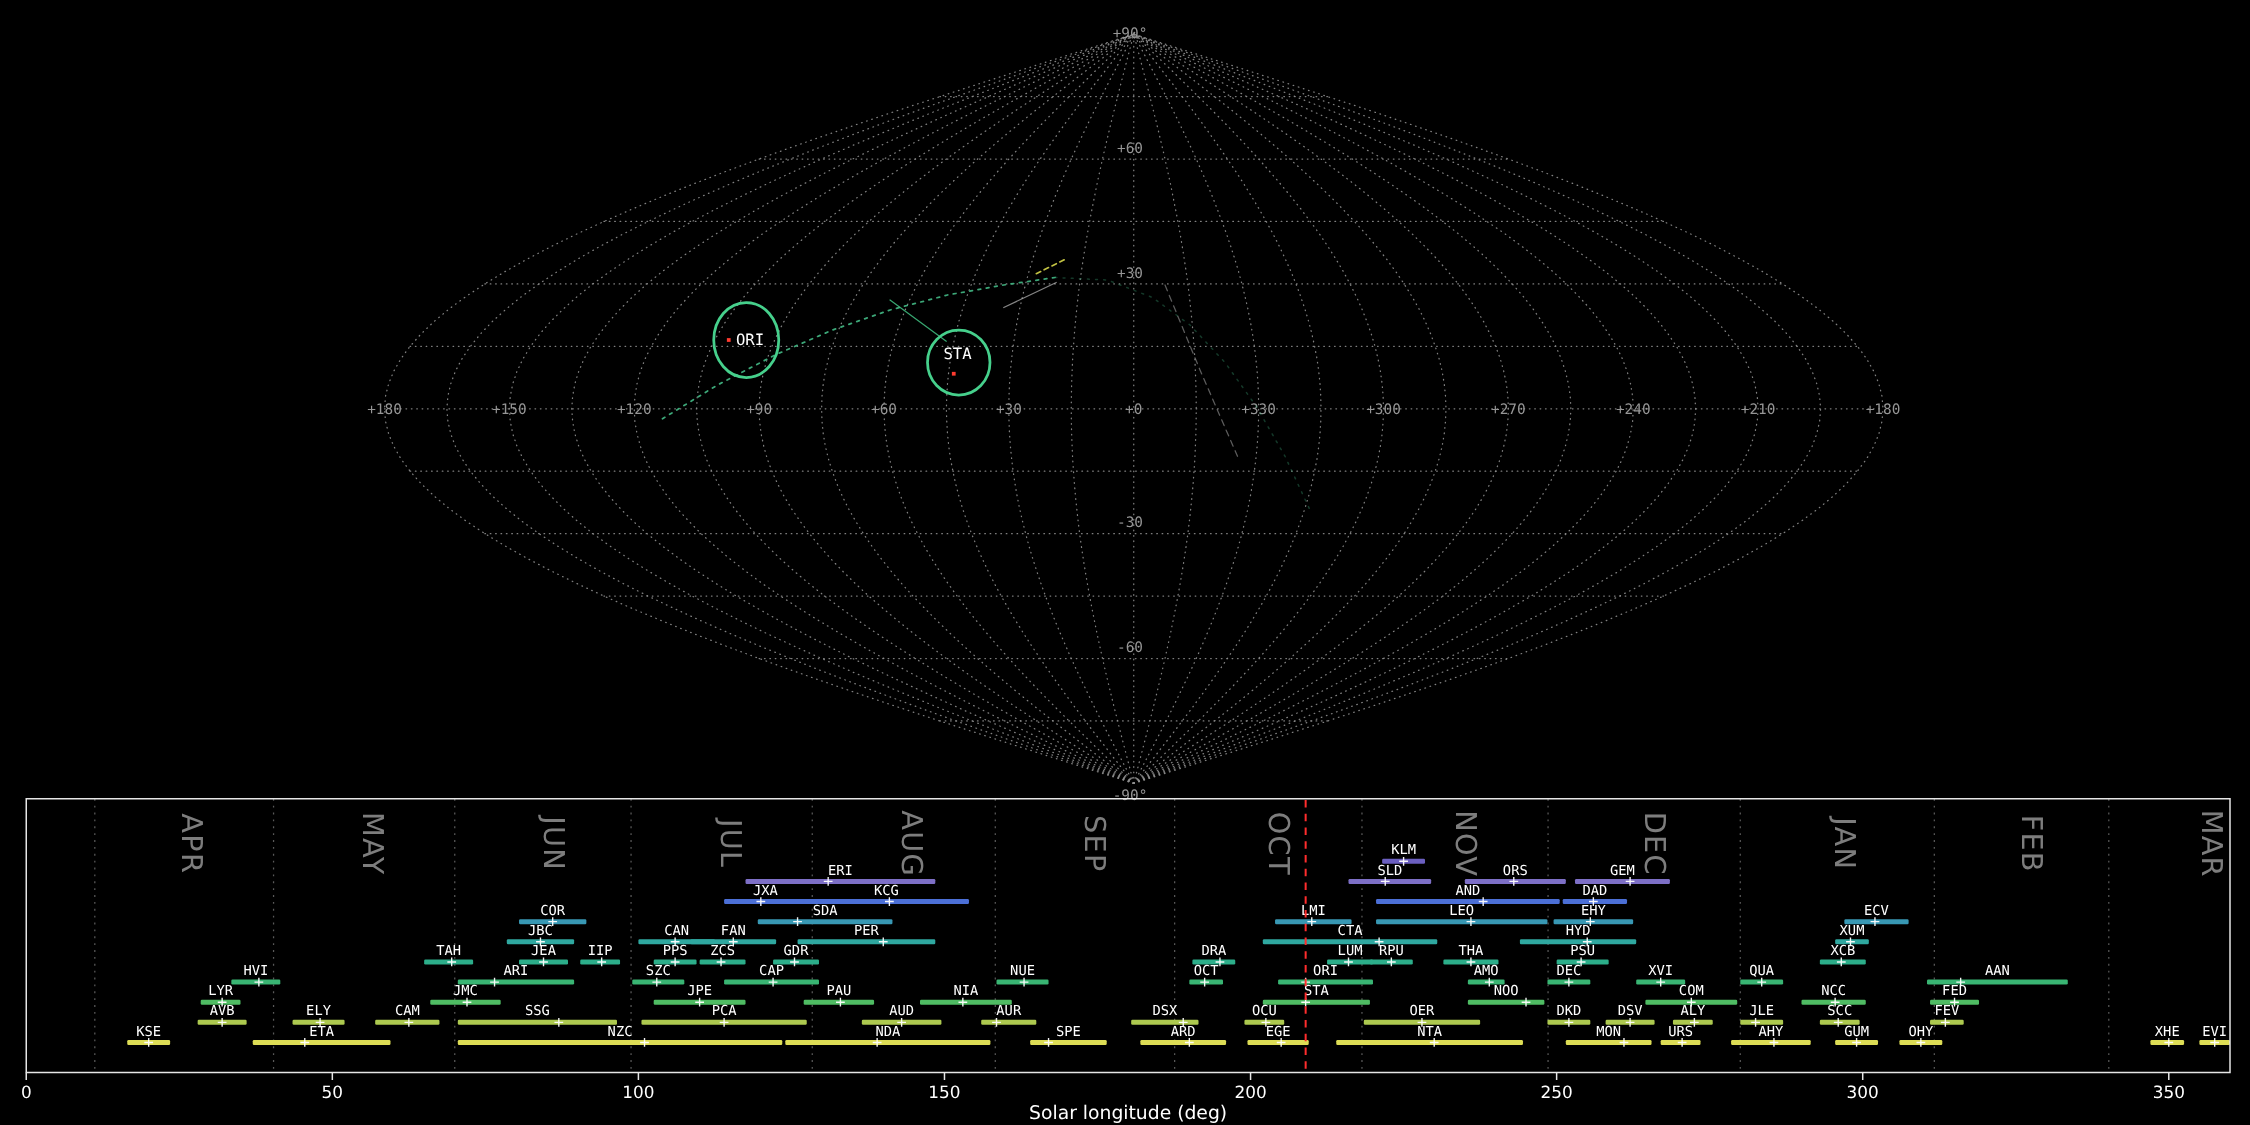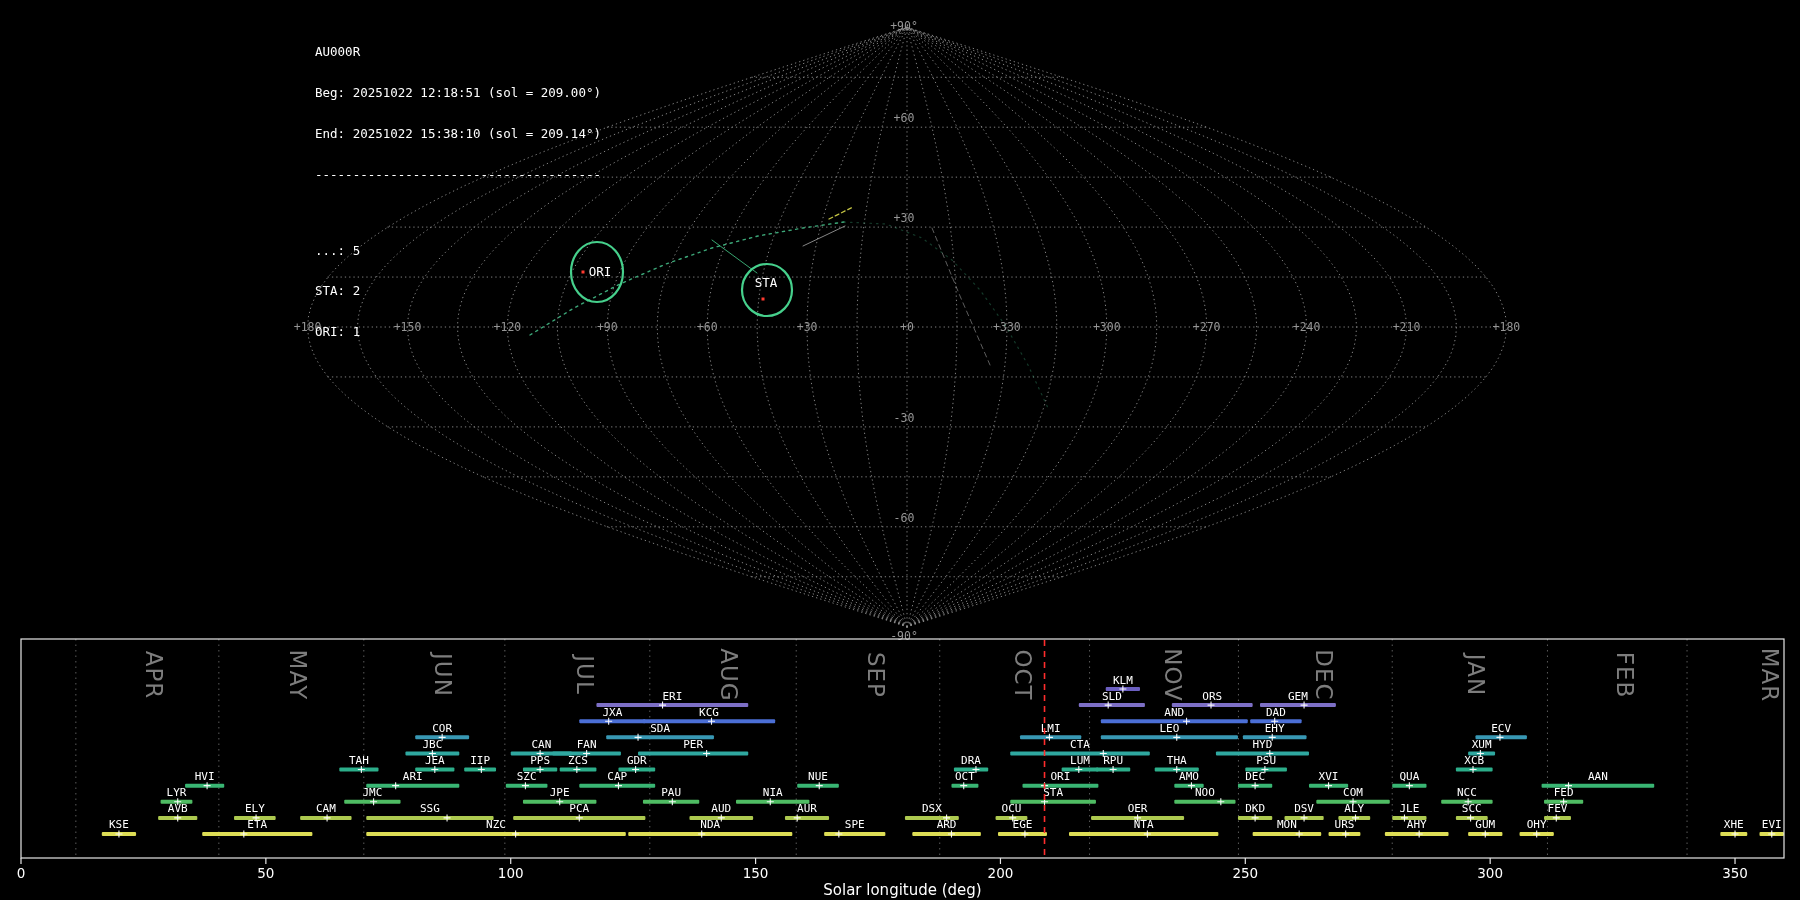--- a/index.html
+++ b/index.html
@@ -385,24 +385,13 @@
         <line x1="1245.3055555555554" y1="858" x2="1245.3055555555554" y2="864" stroke="#e6e6e6" stroke-width="1.2"></line>
         <text x="1245.3055555555554" y="878" fill="#ffffff" font-size="13.5" text-anchor="middle" font-family="&quot;DejaVu Sans&quot;,&quot;Liberation Sans&quot;,sans-serif">250</text>
         <line x1="1490.1666666666667" y1="858" x2="1490.1666666666667" y2="864" stroke="#e6e6e6" stroke-width="1.2"></line>
         <text x="1490.1666666666667" y="878" fill="#ffffff" font-size="13.5" text-anchor="middle" font-family="&quot;DejaVu Sans&quot;,&quot;Liberation Sans&quot;,sans-serif">300</text>
         <line x1="1735.0277777777778" y1="858" x2="1735.0277777777778" y2="864" stroke="#e6e6e6" stroke-width="1.2"></line>
         <text x="1735.0277777777778" y="878" fill="#ffffff" font-size="13.5" text-anchor="middle" font-family="&quot;DejaVu Sans&quot;,&quot;Liberation Sans&quot;,sans-serif">350</text>
         <text x="902.5" y="895" fill="#ffffff" font-size="15" text-anchor="middle" font-family="&quot;DejaVu Sans&quot;,&quot;Liberation Sans&quot;,sans-serif">Solar longitude (deg)</text>
       </g>
     </svg>
 
-  <div class="info">
-    <div>AU000R</div>
-    <div>Beg: 20251022 12:18:51 (sol = 209.00°)</div>
-    <div>End: 20251022 15:38:10 (sol = 209.14°)</div>
-    <div>--------------------------------------</div>
-    <div class="counts">
-      <div>...: 5</div>
-      <div>STA: 2</div>
-      <div>ORI: 1</div>
-    </div>
-  </div>
 </div>
 
 </body></html>

